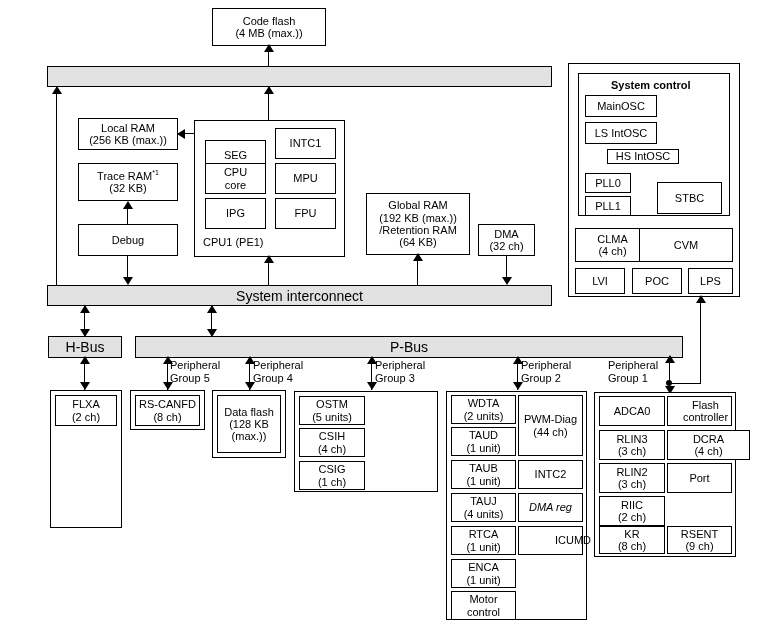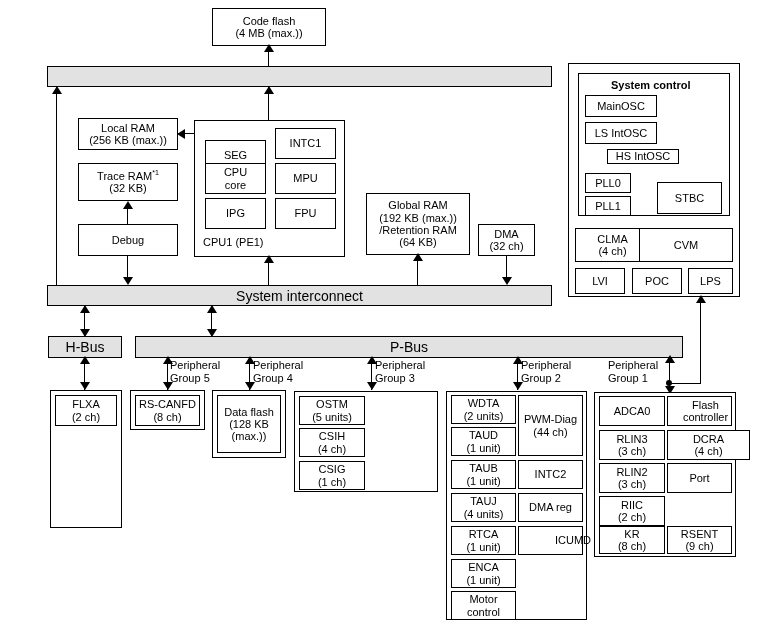--- a/index.html
+++ b/index.html
@@ -189,21 +189,21 @@
 (4 units)</div>
   <div class="box" style="left:451px;top:526px;width:65px;height:29px;">RTCA
 (1 unit)</div>
   <div class="box" style="left:451px;top:559px;width:65px;height:29px;">ENCA
 (1 unit)</div>
   <div class="box" style="left:451px;top:591px;width:65px;height:29px;">Motor
 control</div>
   <div class="box" style="left:518px;top:395px;width:65px;height:61px;">PWM-Diag
 (44 ch)</div>
   <div class="box" style="left:518px;top:460px;width:65px;height:29px;">INTC2</div>
-  <div class="box" style="left:518px;top:493px;width:65px;height:29px;">DMA reg</div>
+  <div class="box" style="left:518px;top:493px;width:65px;height:29px;font-style:italic;">DMA reg</div>
   <div class="box" style="left:518px;top:526px;width:65px;height:29px;padding-left:45px;">ICUMD</div>
 
   <div class="grp" style="left:594px;top:392px;width:142px;height:165px;"></div>
   <div class="box" style="left:599px;top:396px;width:66px;height:30px;">ADCA0</div>
   <div class="box" style="left:599px;top:430px;width:66px;height:30px;">RLIN3
 (3 ch)</div>
   <div class="box" style="left:599px;top:463px;width:66px;height:30px;">RLIN2
 (3 ch)</div>
   <div class="box" style="left:599px;top:496px;width:66px;height:30px;">RIIC
 (2 ch)</div>

